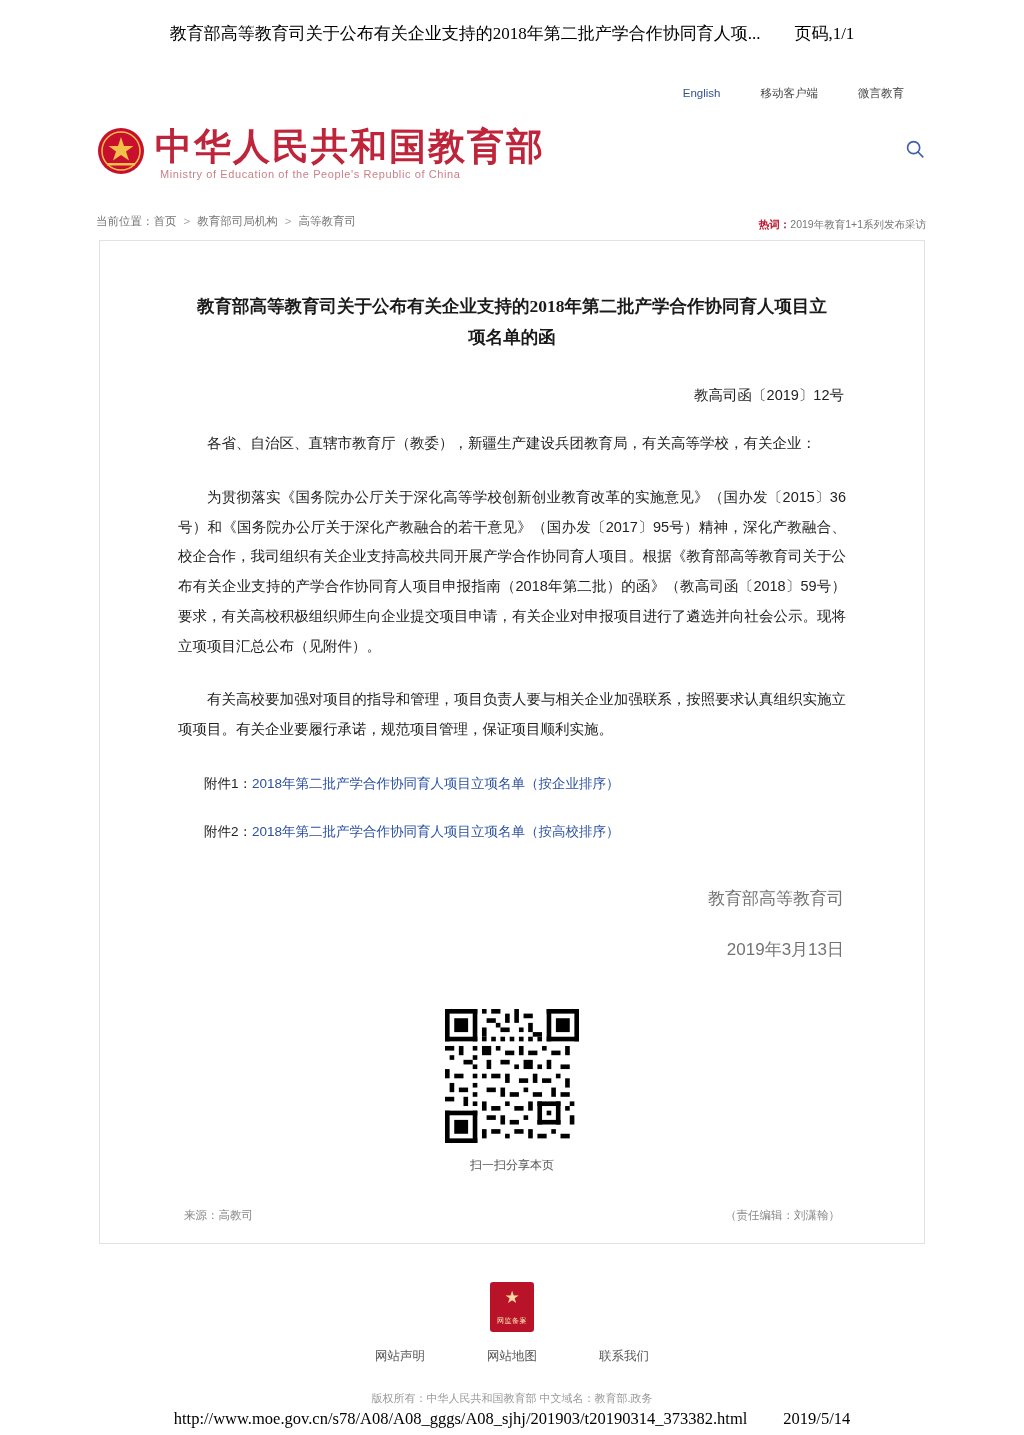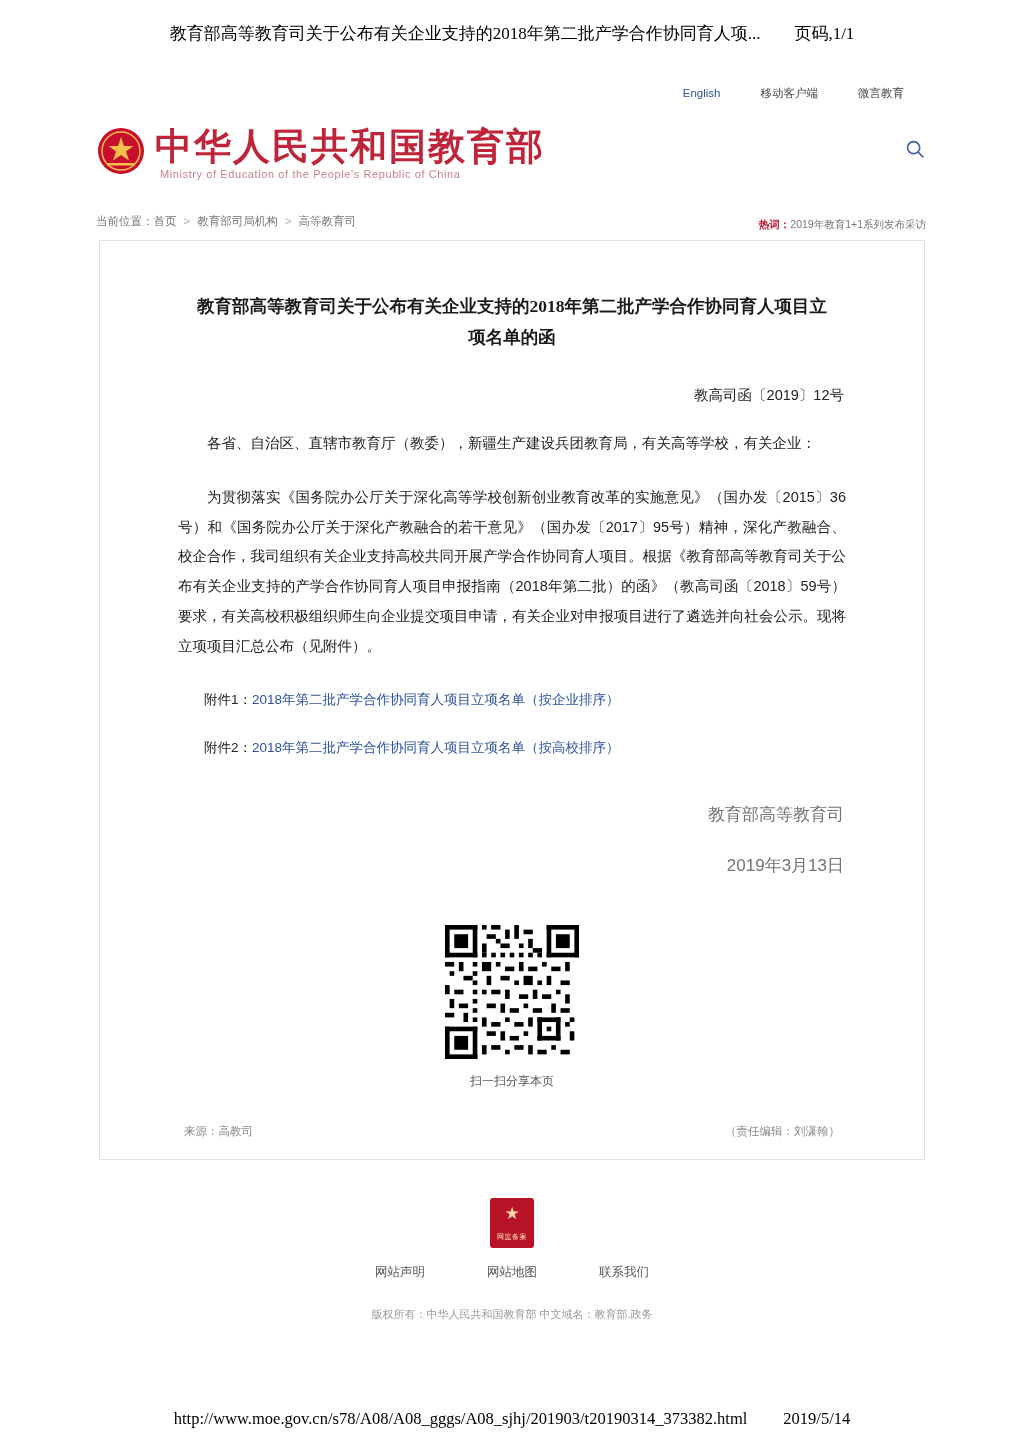--- a/index.html
+++ b/index.html
@@ -292,20 +292,21 @@
 
     <div class="breadcrumb">
       <span>当前位置：</span><a href="#">首页</a><span class="sep">&gt;</span><a href="#">教育部司局机构</a><span class="sep">&gt;</span><a href="#">高等教育司</a>
     </div>
 
     <div class="article-box">
       <div class="art-title">教育部高等教育司关于公布有关企业支持的2018年第二批产学合作协同育人项目立项名单的函</div>
       <div class="doc-no">教高司函〔2019〕12号</div>
       <div class="p-body p-indent">各省、自治区、直辖市教育厅（教委），新疆生产建设兵团教育局，有关高等学校，有关企业：</div>
       <div class="p-body p-indent">为贯彻落实《国务院办公厅关于深化高等学校创新创业教育改革的实施意见》（国办发〔2015〕36号）和《国务院办公厅关于深化产教融合的若干意见》（国办发〔2017〕95号）精神，深化产教融合、校企合作，我司组织有关企业支持高校共同开展产学合作协同育人项目。根据《教育部高等教育司关于公布有关企业支持的产学合作协同育人项目申报指南（2018年第二批）的函》（教高司函〔2018〕59号）要求，有关高校积极组织师生向企业提交项目申请，有关企业对申报项目进行了遴选并向社会公示。现将立项项目汇总公布（见附件）。</div>
+      <div class="p-body p-indent">有关高校要加强对项目的指导和管理，项目负责人要与相关企业加强联系，按照要求认真组织实施立项项目。有关企业要履行承诺，规范项目管理，保证项目顺利实施。</div>
 
       <div class="attach">
         <span>附件1：</span><a href="#">2018年第二批产学合作协同育人项目立项名单（按企业排序）</a>
       </div>
       <div class="attach">
         <span>附件2：</span><a href="#">2018年第二批产学合作协同育人项目立项名单（按高校排序）</a>
       </div>
 
       <div class="sign">教育部高等教育司</div>
       <div class="sign date">2019年3月13日</div>

